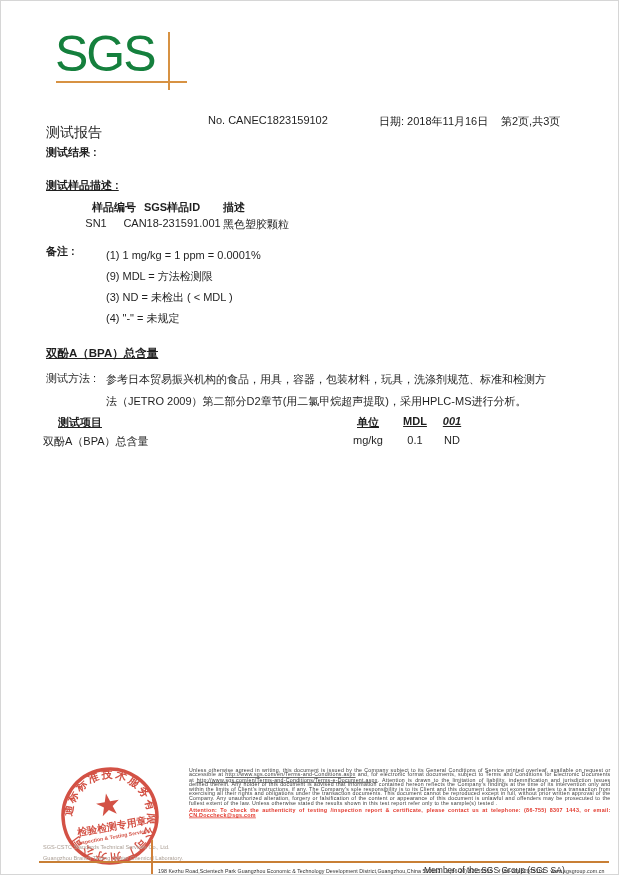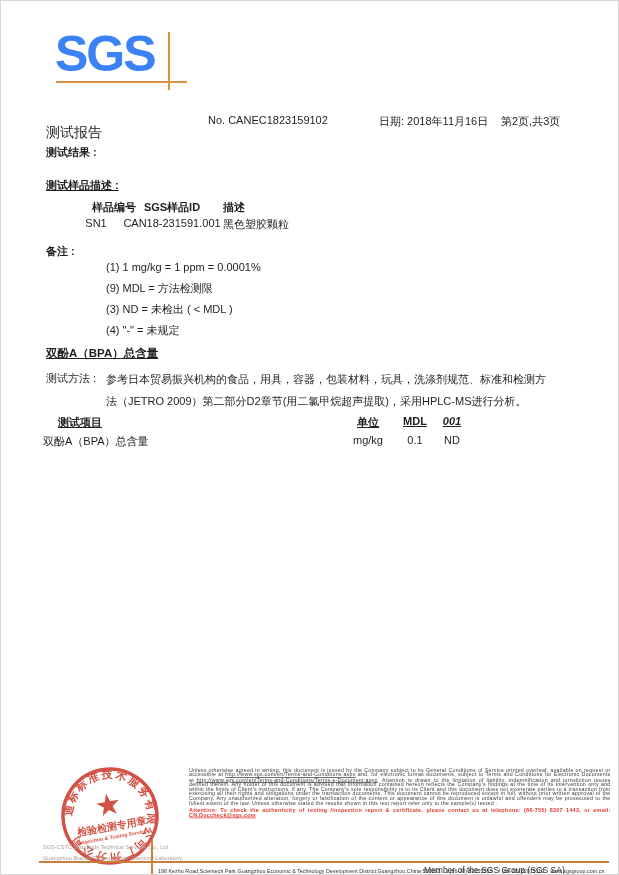--- a/index.html
+++ b/index.html
@@ -4,21 +4,21 @@
 <style>
   html,body { margin:0; padding:0; background:#ffffff; }
   .page {
     position:relative; width:619px; height:875px; background:#fff;
     border:1px solid #d6d6d6; box-sizing:border-box; overflow:hidden;
     font-family:"Liberation Sans","DejaVu Sans",sans-serif; color:#1f1f1f;
   }
   .abs { position:absolute; }
 
   
-  .sgs-logo { left:54px; top:28px; font-size:50px; font-weight:bold; color:#3b82f6; letter-spacing:-2px; line-height:1; }
+  .sgs-logo { left:54px; top:28px; font-size:50px; font-weight:normal; color:#15803d; letter-spacing:-2px; line-height:1; }
   .crop-h { left:55px; top:80px; width:131px; height:2px; background:#d79243; }
   .crop-v { left:167px; top:31px; width:2px; height:58px; background:#d79243; }
 
   
   .hdr-title { left:45px; top:123px; font-size:14px; font-weight:normal; }
   .hdr-no    { left:207px; top:113px; font-size:11px; }
   .hdr-date  { left:378px; top:113px; font-size:11px; }
   .hdr-pages { left:500px; top:113px; font-size:11px; }
 
   .lbl { font-size:11px; }
@@ -32,21 +32,21 @@
   
   .st { font-size:11px; }
   .ctr { text-align:center; }
   .st-h1 { left:55px;  top:199px; width:80px;text-align:right; }
   .st-h2 { left:122px; top:199px; width:98px; }
   .st-h3 { left:222px; top:199px; }
   .st-r1 { left:55px;  top:216px; width:80px; }
   .st-r2 { left:122px; top:216px; width:98px; }
   .st-r3 { left:222px; top:216px; }
 
-  .notes { left:105px; top:256px; font-size:11px; line-height:21px; }
+  .notes { left:105px; top:244px; font-size:11px; line-height:21px; }
 
   .bpa-title { left:45px; top:345px; font-size:11.5px; }
 
   .method-text { left:105px; top:368px; font-size:11px; line-height:21.5px; }
 
   
   .rt { font-size:11px; }
   .rt-h-item { left:57px;  top:414px; }
   .rt-h-unit { left:345px; top:414px; width:44px; }
   .rt-h-mdl  { left:394px; top:414px; width:40px; }

